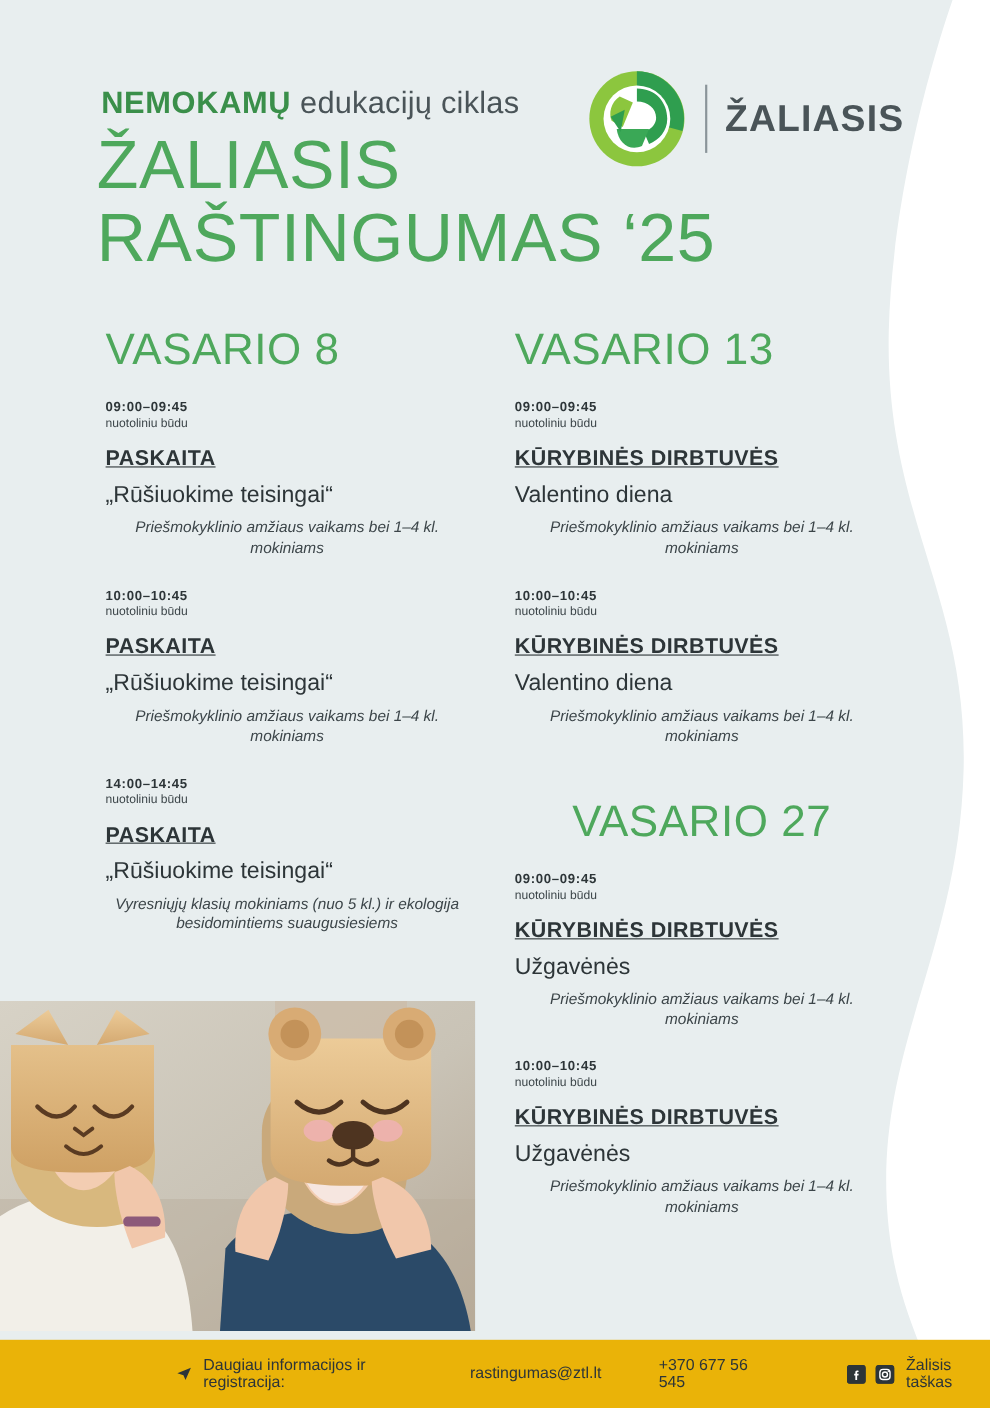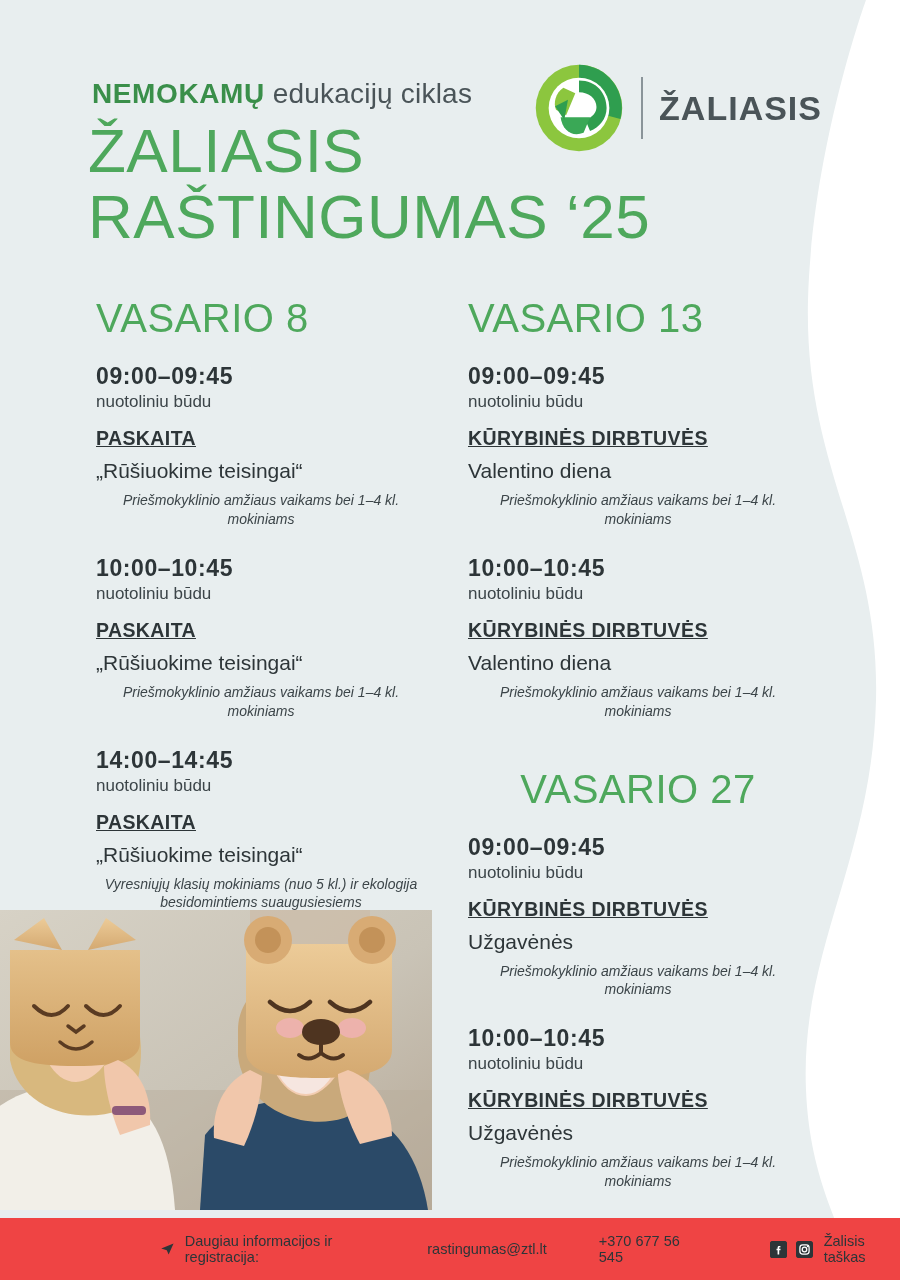--- a/index.html
+++ b/index.html
@@ -84,27 +84,27 @@
     font-weight: 400;
     color: #4ea85c;
     letter-spacing: 0.5px;
     margin-bottom: 22px;
   }
   .day-title.second { margin-top: 46px; text-align: center; }
 
   .slot { margin-bottom: 26px; }
   .slot:last-child { margin-bottom: 0; }
   .slot-time {
-    font-size: 23px;
+    font-size: 12px;
     font-weight: 700;
     color: #2d3538;
     letter-spacing: 0.6px;
   }
   .slot-mode {
-    font-size: 17px;
+    font-size: 11px;
     color: #3c4549;
     margin-top: 2px;
   }
   .slot-kind {
     font-size: 19.5px;
     font-weight: 700;
     color: #2d3538;
     letter-spacing: 0.4px;
     margin-top: 15px;
     text-decoration: underline;
@@ -133,21 +133,21 @@
     z-index: 3;
     background: #cfd6d4;
   }
   .photo svg { display: block; }
 
   
   .footer {
     position: absolute;
     left: 0; bottom: 0;
     width: 900px; height: 62px;
-    background: #ef4444;
+    background: #eab308;
     z-index: 4;
     display: flex;
     align-items: center;
   }
   .footer-inner {
     display: flex;
     align-items: center;
     gap: 10px;
     margin-left: 160px;
     font-size: 14.5px;

